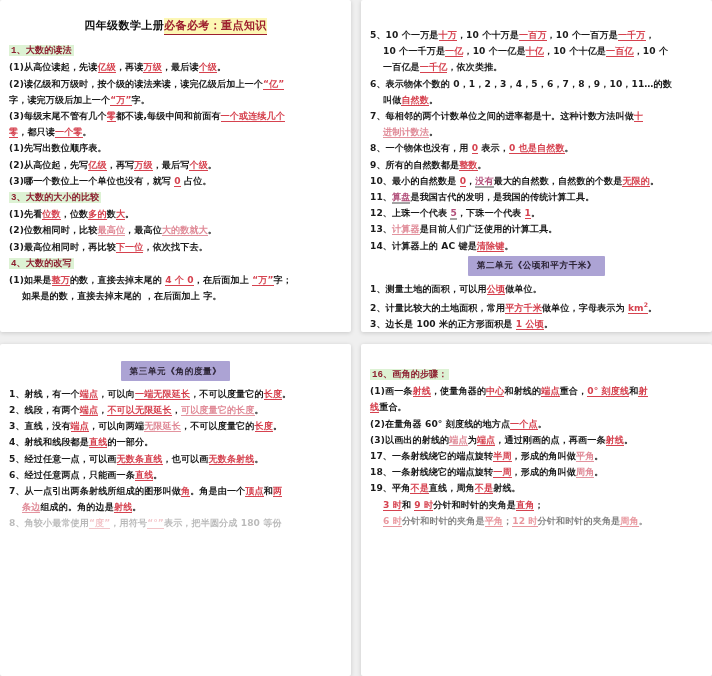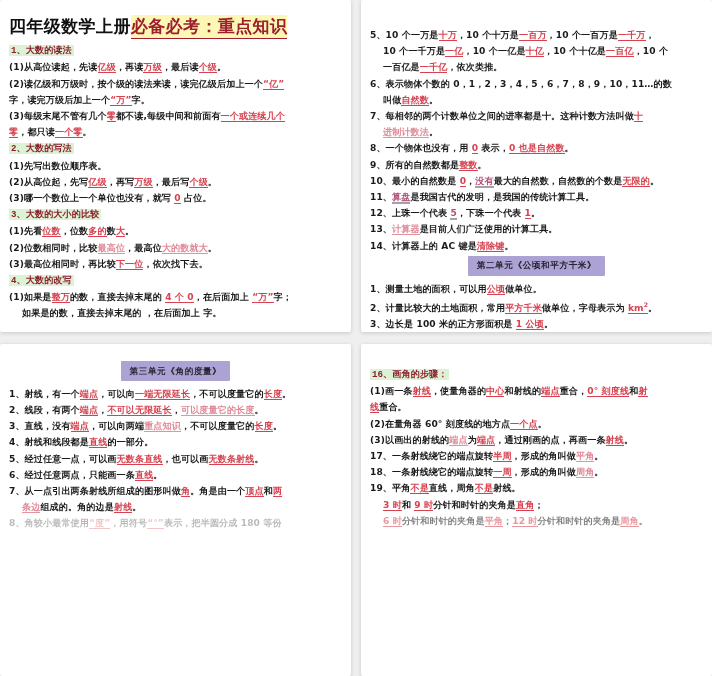--- a/index.html
+++ b/index.html
@@ -27,21 +27,22 @@
   }
   .page-inner{
     font-size:9.1px;
     line-height:16.2px;
     color:#1b1b1b;
     font-weight:700;
     letter-spacing:.1px;
   }
   
   .doc-title{
-    font-size:17px;
+    text-align:center;
+    font-size:11px;
     font-weight:700;
     color:#101010;
     margin:11px 0 9px 0;
     letter-spacing:.4px;
     white-space:nowrap;
   }
   .doc-title .hl{
     background:#fcf7b4;
     color:#9d1f2e;
     padding:1px 0 2px 0;
@@ -95,21 +96,20 @@
       <div class="doc-title"><span>四年级数学上册</span><span class="hl">必备必考：重点知识</span></div>
 
 
       <div class="sec"><span>1、大数的读法</span></div>
       <div class="line">(1)从高位读起，先读<span class="r">亿级</span>，再读<span class="r">万级</span>，最后读<span class="r">个级</span>。</div>
       <div class="line">(2)读亿级和万级时，按个级的读法来读，读完亿级后加上一个<span class="r">“亿”</span></div>
       <div class="line">字，读完万级后加上一个<span class="r">“万”</span>字。</div>
       <div class="line">(3)每级末尾不管有几个<span class="r">零</span>都不读,每级中间和前面有<span class="r">一个或连续几个</span></div>
       <div class="line"><span class="r">零</span>，都只读<span class="r">一个零</span>。</div>
 
-      <div class="sec"><span>2、大数的写法</span></div>
       <div class="line">(1)先写出数位顺序表。</div>
       <div class="line">(2)从高位起，先写<span class="r">亿级</span>，再写<span class="r">万级</span>，最后写<span class="r">个级</span>。</div>
       <div class="line">(3)哪一个数位上一个单位也没有，就写 <span class="r">0</span> 占位。</div>
 
       <div class="sec"><span>3、大数的大小的比较</span></div>
       <div class="line">(1)先看<span class="r">位数</span>，位数<span class="r">多的</span>数<span class="r">大</span>。</div>
       <div class="line">(2)位数相同时，比较<span class="pk">最高位</span>，最高位<span class="pk">大的数就大</span>。</div>
       <div class="line">(3)最高位相同时，再比较<span class="r">下一位</span>，依次找下去。</div>
 
       <div class="sec"><span>4、大数的改写</span></div>
@@ -149,21 +149,21 @@
   </div>
 
   <div class="page">
     <div class="page-inner">
 
       <div class="unit" style="margin-top:10px;"><span>第三单元《角的度量》</span>
       </div>
 
       <div class="line">1、射线，有一个<span class="r">端点</span>，可以向<span class="r">一端无限延长</span>，不可以度量它的<span class="r">长度</span>。</div>
       <div class="line">2、线段，有两个<span class="r">端点</span>，<span class="r">不可以无限延长</span>，<span class="pk">可以度量它的长度</span>。</div>
-      <div class="line">3、直线，没有<span class="r">端点</span>，可以向两端<span class="pk">重点知识</span>，不可以度量它的<span class="r">长度</span>。</div>
+      <div class="line">3、直线，没有<span class="r">端点</span>，可以向两端<span class="pk">无限延长</span>，不可以度量它的<span class="r">长度</span>。</div>
       <div class="line">4、射线和线段都是<span class="r">直线</span>的一部分。</div>
       <div class="line">5、经过任意一点，可以画<span class="r">无数条直线</span>，也可以画<span class="r">无数条射线</span>。</div>
       <div class="line">6、经过任意两点，只能画一条<span class="r">直线</span>。</div>
       <div class="line">7、从一点引出两条射线所组成的图形叫做<span class="r">角</span>。角是由一个<span class="r">顶点</span>和<span class="r">两</span></div>
       <div class="line ind"><span class="pk">条边</span>组成的。角的边是<span class="r">射线</span>。</div>
       <div class="line" style="opacity:.30;">8、角较小最常使用<span class="r">“度”</span>，用符号<span class="r">“°”</span>表示，把半圆分成 180 等份</div>
 
     </div>
   </div>
 

